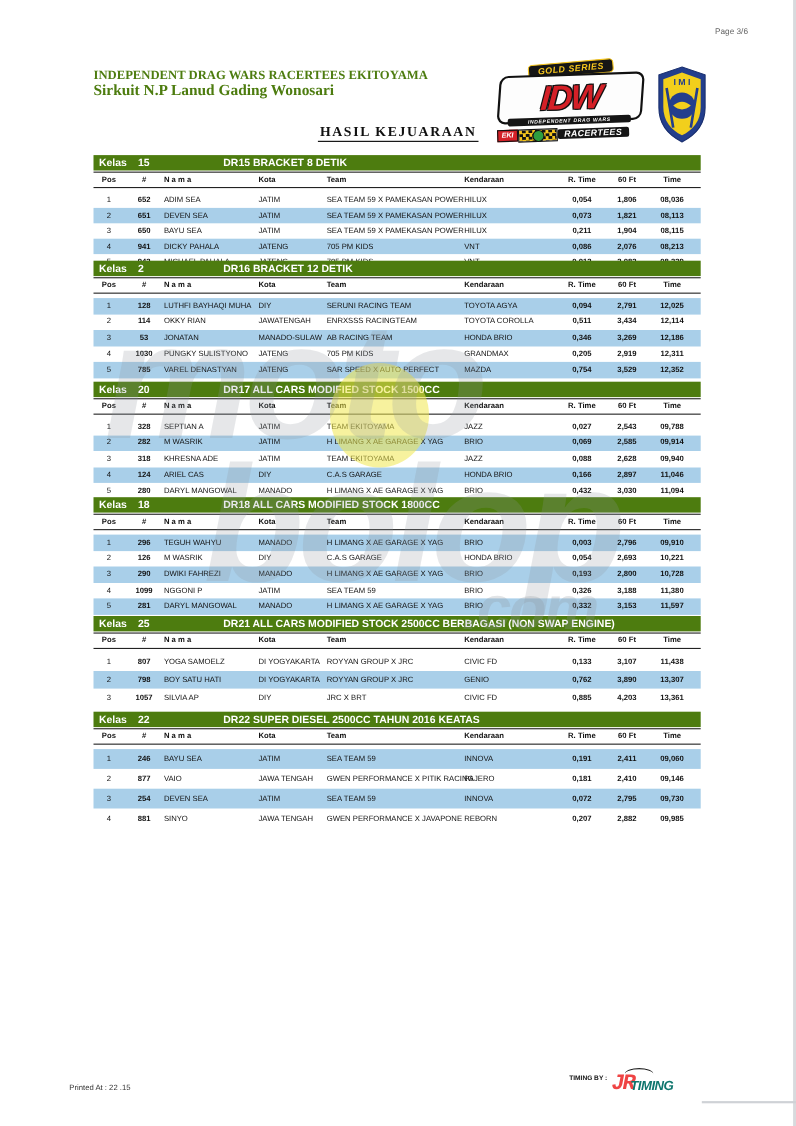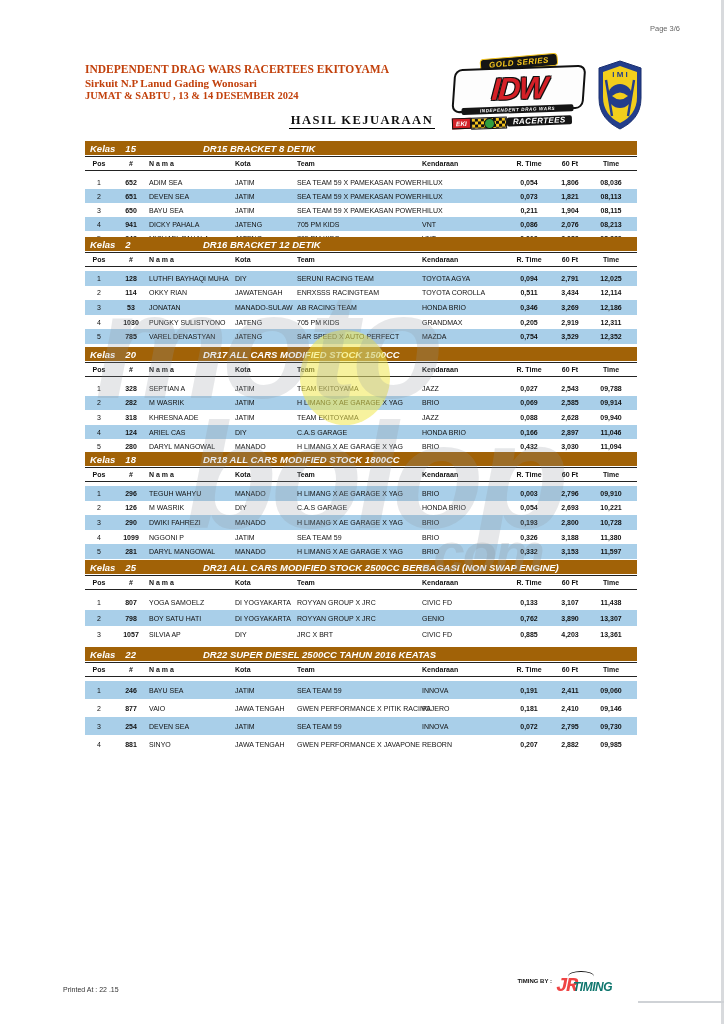--- a/index.html
+++ b/index.html
@@ -1,22 +1,22 @@
 <!DOCTYPE html>
 <html><head>
 <meta charset="utf-8">
 <style>
   html,body{margin:0;padding:0;background:#fff;}
   .page{position:relative;width:724px;height:1024px;background:#ffffff;overflow:hidden;
         font-family:"Liberation Sans",sans-serif;color:#111;}
   
   .page-num{position:absolute;top:24px;right:44px;font-size:7.5px;color:#666;}
-  .masthead{position:absolute;left:85px;top:62px;font-family:"Liberation Serif",serif;font-weight:bold;color:#c2410c;}
+  .masthead{position:absolute;left:85px;top:62px;font-family:"Liberation Serif",serif;font-weight:bold;color:#4d7c0f;}
   .mh1,.mh2{font-size:11.5px;line-height:15px;}
-  .mh3{font-size:11px;line-height:12px;}
+  .mh3{font-size:14px;line-height:12px;}
   .mh4{font-size:10.5px;line-height:13px;}
   .hasil{position:absolute;top:113px;left:0;width:724px;text-align:center;
          font-family:"Liberation Serif",serif;font-size:12.5px;font-weight:600;letter-spacing:1.5px;}
   .hasil span{border-bottom:1.2px solid #000;padding:0 2px 1px;}
   
   .idw{position:absolute;left:449px;top:56px;width:142px;height:76px;transform:rotate(-2deg);z-index:3;}
   .idw-gold{position:absolute;left:32px;top:0;background:#151515;color:#f5c51d;
             font-size:8px;font-weight:900;font-style:italic;letter-spacing:.5px;
             padding:1px 8px;border-radius:4px;transform:rotate(-3deg);border:1px solid #f5c51d;}
   .idw-main{position:absolute;left:4px;top:11px;width:128px;height:40px;background:#fdfdfd;
@@ -40,21 +40,21 @@
   .wm{position:absolute;left:0;top:0;width:724px;height:1024px;pointer-events:none;z-index:2;}
   .wm-dot{position:absolute;left:300px;top:330px;width:90px;height:95px;border-radius:50%;
           background:#f0e74f;opacity:.55;}
   .wm-t{position:absolute;font-weight:900;font-style:italic;color:#8f969e;opacity:.22;letter-spacing:-6px;}
   .wm1{left:95px;top:260px;font-size:150px;}
   .wm2{left:185px;top:390px;font-size:150px;}
   .wm3{left:420px;top:520px;font-size:56px;letter-spacing:-2px;opacity:.25;}
   
   .ktable{position:absolute;left:85px;width:552px;z-index:1;}
   .t0{top:141px}.t1{top:237px}.t2{top:347px}.t3{top:452px}.t4{top:560px}.t5{top:647px}
-  .kbar{height:14px;background:#a16207;color:#fff;font-size:9.5px;font-weight:bold;font-style:italic;
+  .kbar{height:14px;background:#4d7c0f;color:#fff;font-size:9.5px;font-weight:bold;
         display:flex;align-items:center;position:relative;}
   .kbar-kelas{padding-left:5px;}
   .kbar-num{margin-left:10px;}
   .kbar-title{position:absolute;left:118px;}
   .khead,.krow{display:grid;grid-template-columns:28px 36px 86px 62px 125px 85px 44px 38px 44px;
                align-items:center;font-size:7px;}
   .khead{height:13px;font-weight:bold;border-top:1.2px solid #222;border-bottom:1px solid #222;margin-top:1px;}
   .krows{margin-top:4px;}
   .krow{height:14px;}
   .t1 .krow,.t2 .krow,.t3 .krow{height:14.6px;}
@@ -79,21 +79,20 @@
 </head>
 <body>
 
 <div class="page">
 
   <div class="page-num">Page 3/6</div>
 
   <div class="masthead">
     <div class="mh1">INDEPENDENT DRAG WARS RACERTEES EKITOYAMA</div>
     <div class="mh3">Sirkuit N.P Lanud Gading Wonosari</div>
-    <div class="mh4">JUMAT &amp; SABTU , 13 &amp; 14 DESEMBER 2024</div>
   </div>
 
   <div class="hasil">
     <span>HASIL KEJUARAAN</span>
   </div>
 
   <div class="idw">
     <div class="idw-gold">GOLD SERIES</div>
     <div class="idw-main">
       <span class="idw-txt">IDW</span>

